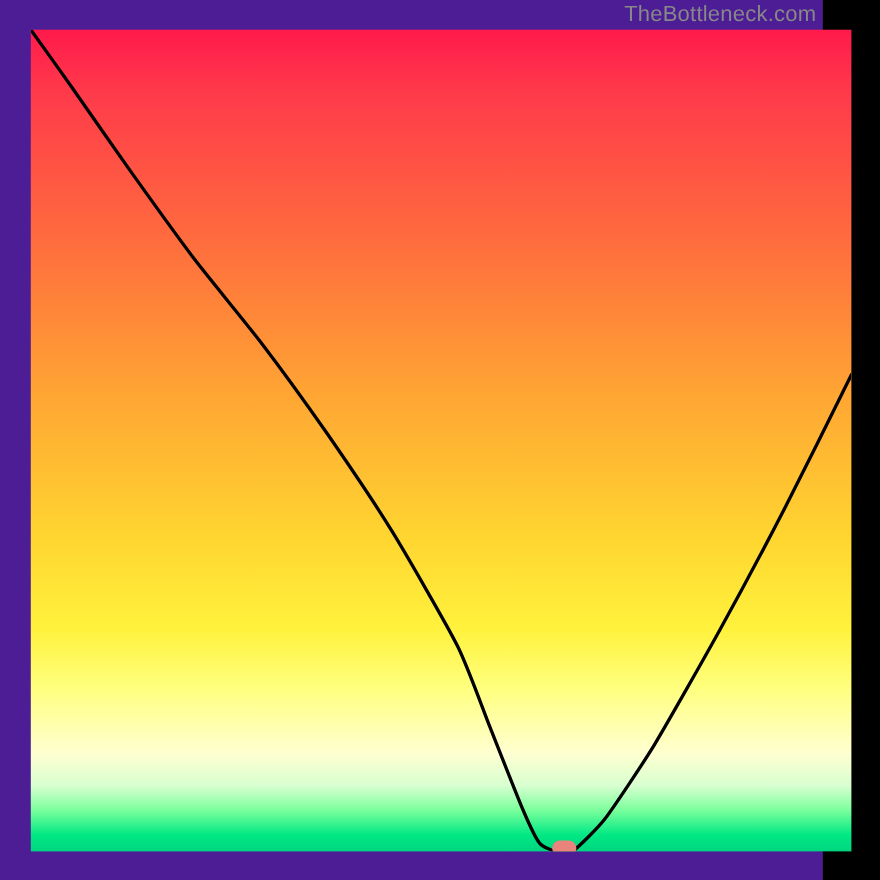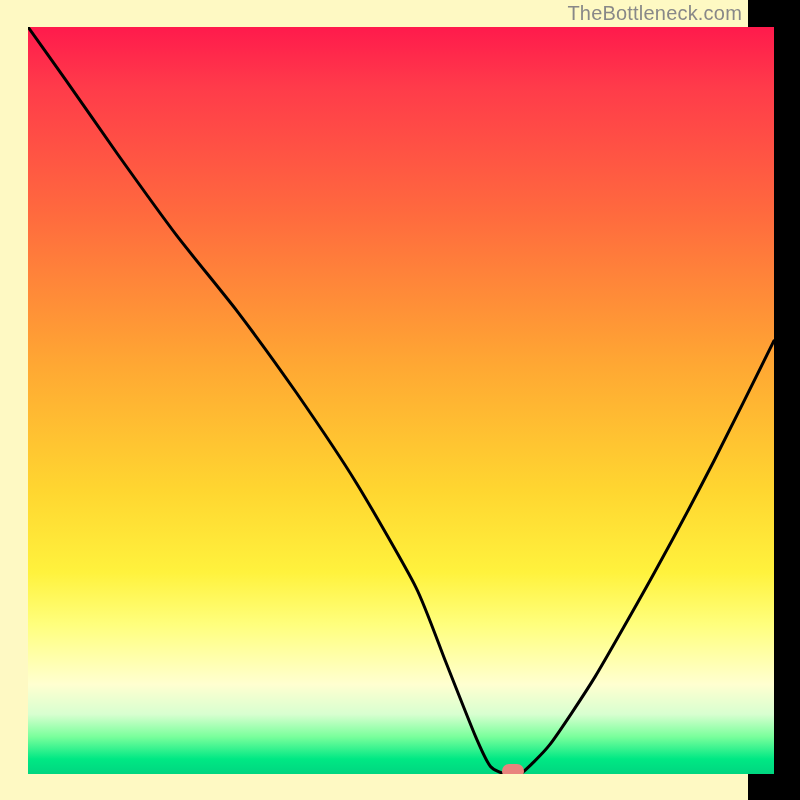--- a/index.html
+++ b/index.html
@@ -8,21 +8,21 @@
     width: 800px;
     height: 800px;
     background: #000;
     overflow: hidden;
     font-family: Arial, Helvetica, sans-serif;
   }
   .chart-wrap {
     position: relative;
     width: 748px;
     height: 800px;
-    background: #fef9c3;
+    background: #4c1d95;
   }
   .watermark {
     position: absolute;
     top: 2px;
     right: 6px;
     color: #888;
     font-size: 20px;
     font-weight: 500;
     letter-spacing: 0.2px;
     z-index: 5;

